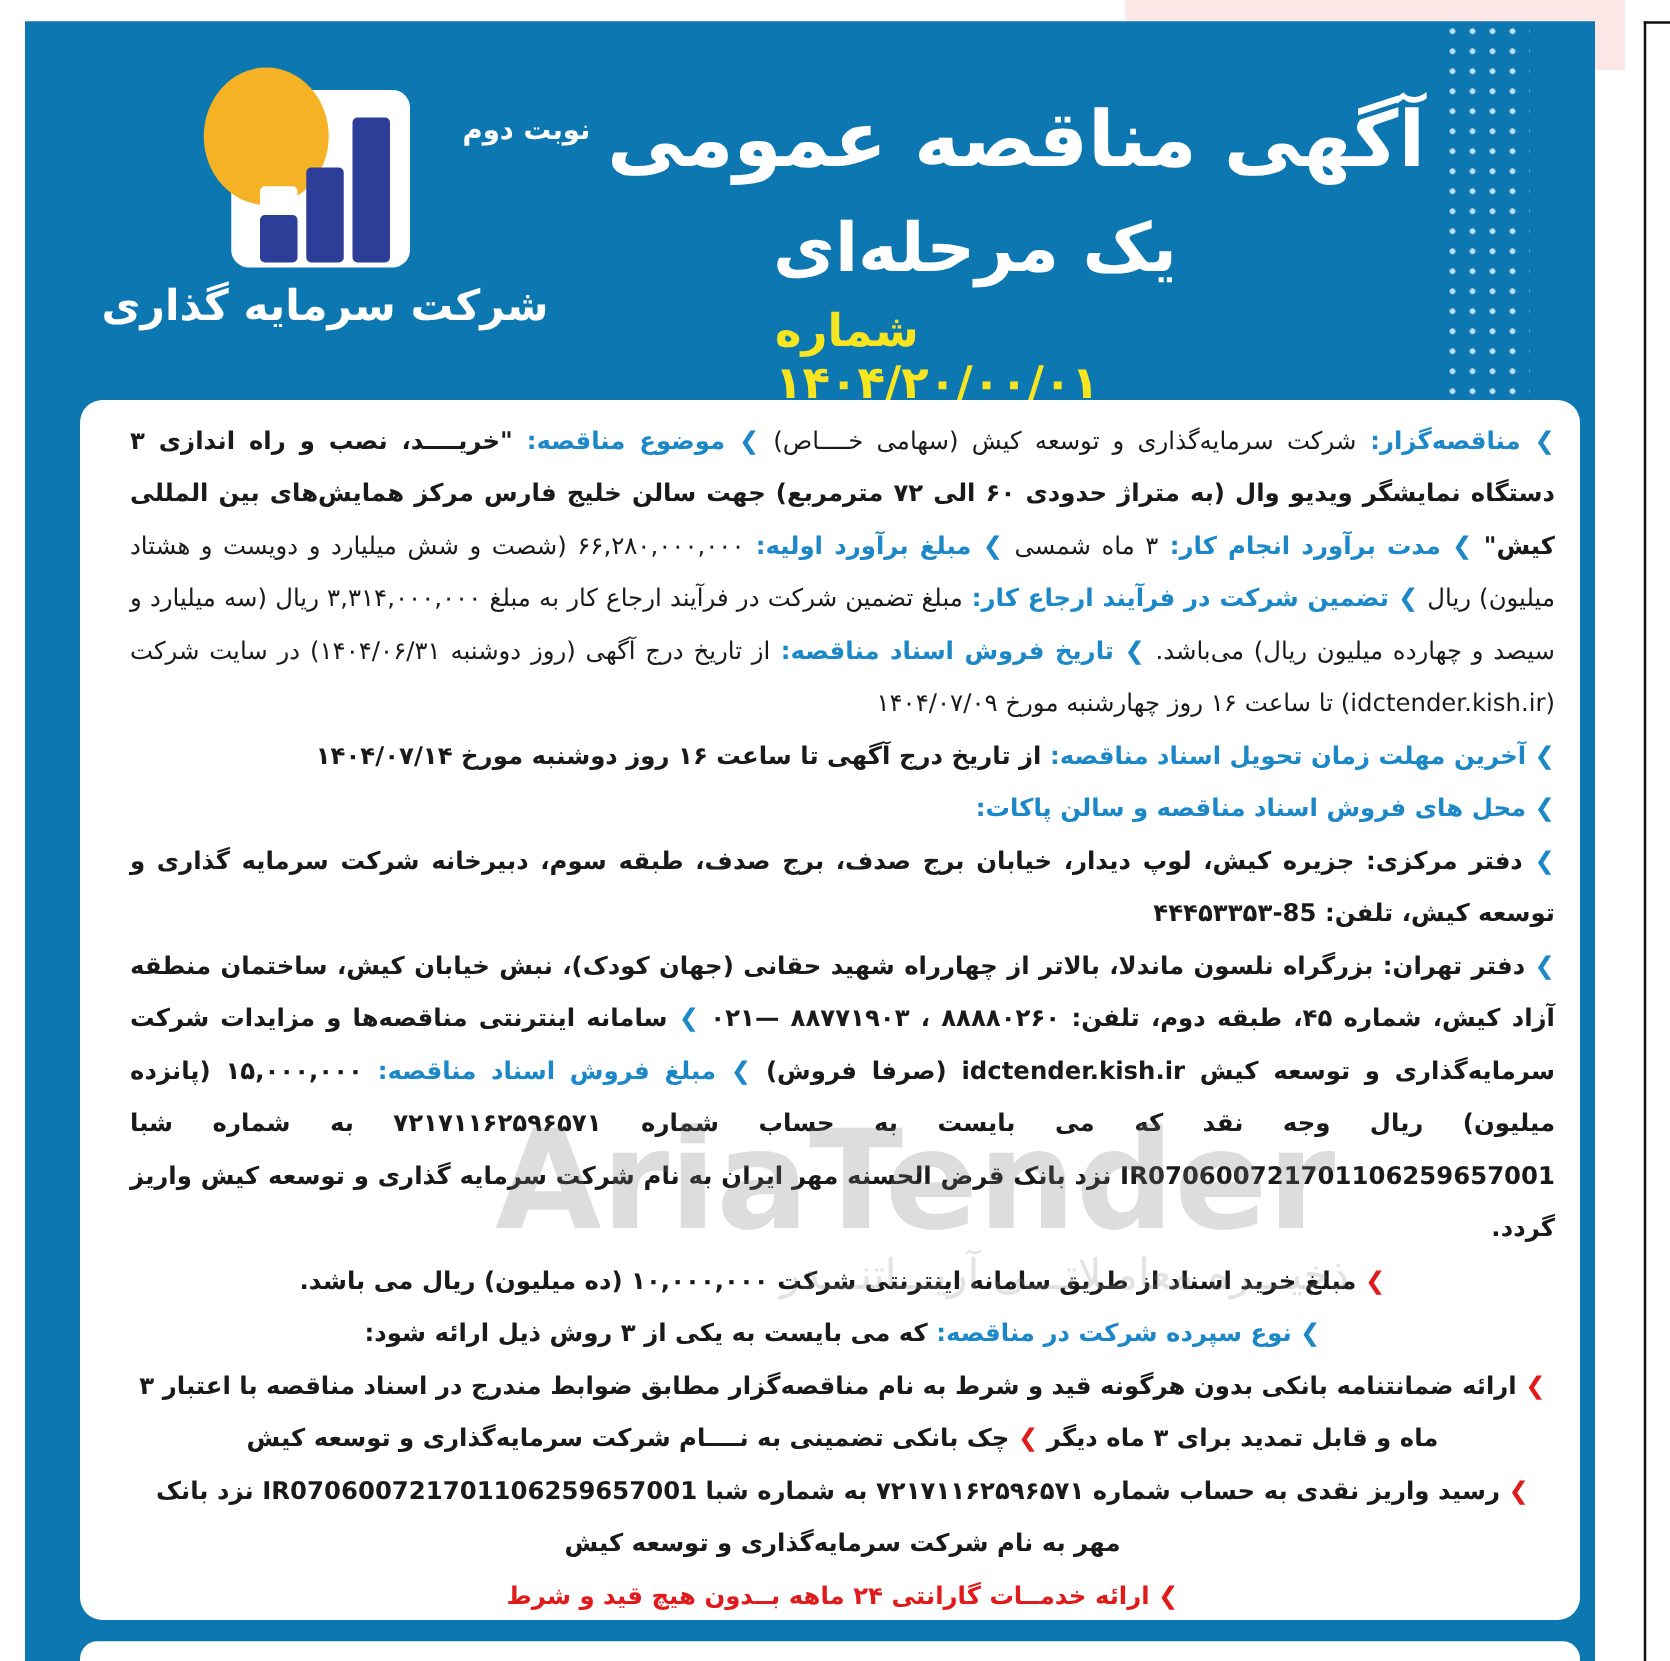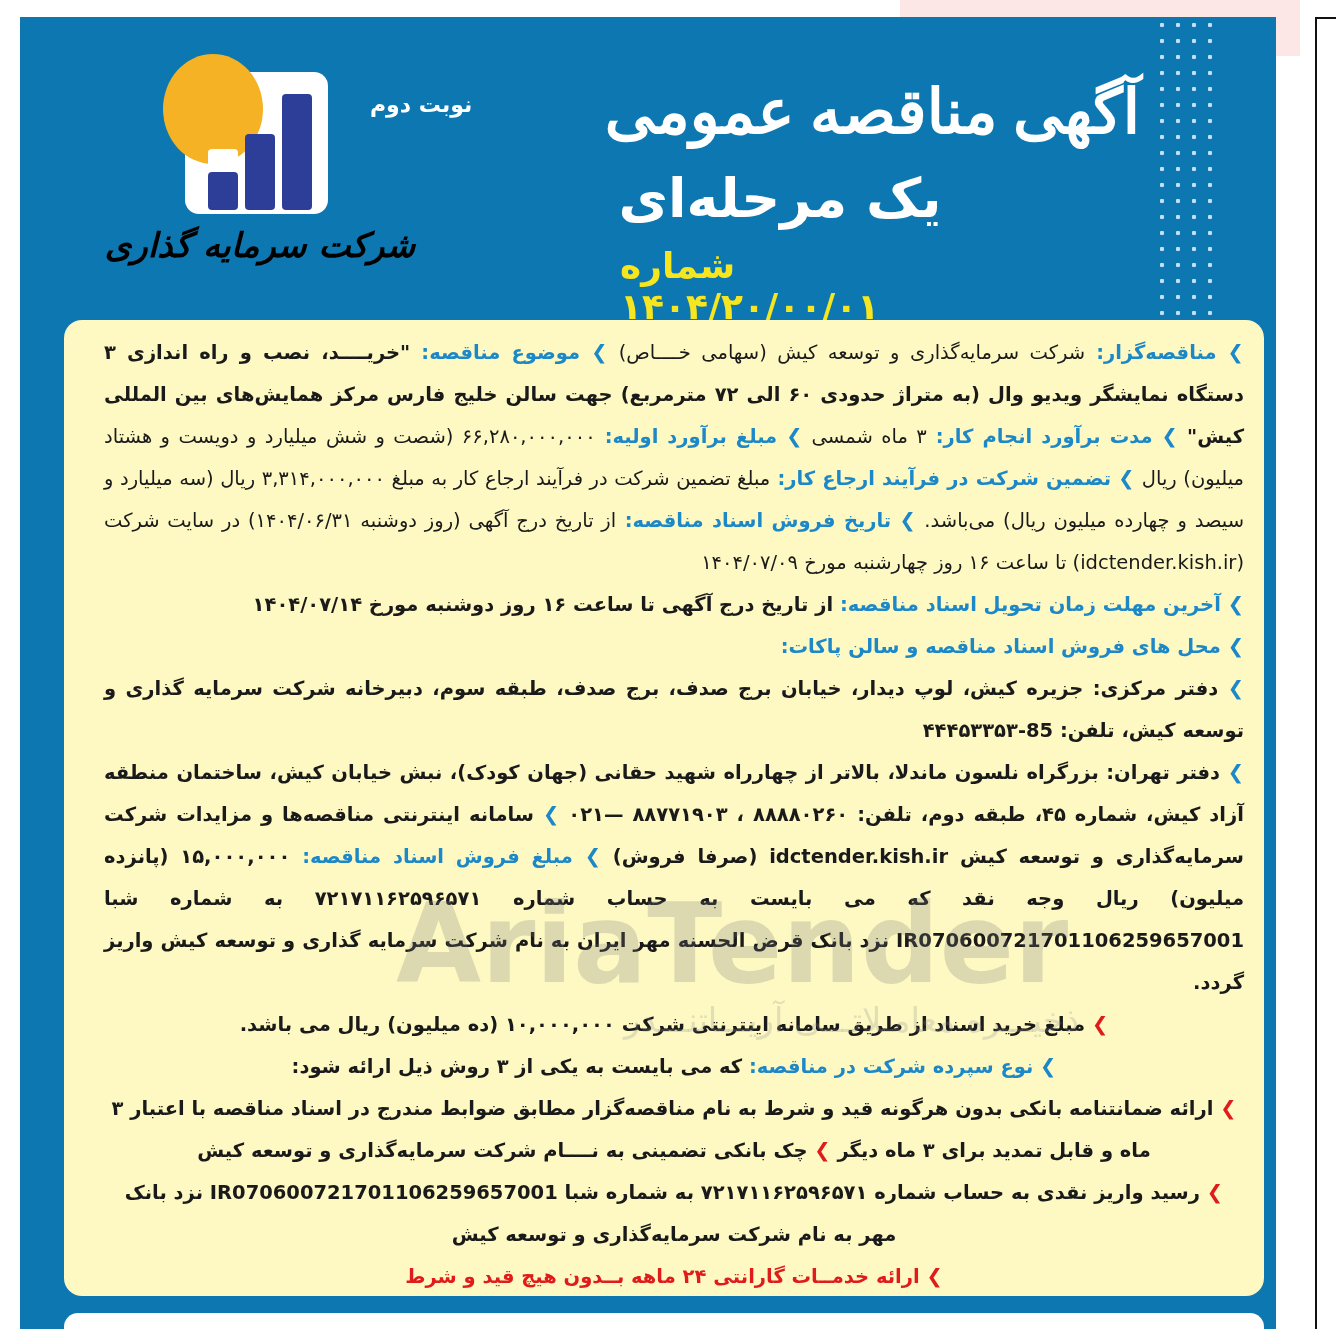--- a/index.html
+++ b/index.html
@@ -33,41 +33,41 @@
     position:absolute; left:0; top:0; width:100px; height:110px; border-radius:50%;
     background:#f4b224;
   }
   .bar { position:absolute; background:#2c3e98; border-radius:4px; }
   .bar.b1 { left:45px; top:118px; width:30px; height:38px; }
   .bar.b1cap { left:45px; top:95px; width:30px; height:22px; background:#fff; border-radius:4px; }
   .bar.b2 { left:82px; top:80px; width:30px; height:76px; }
   .bar.b3 { left:119px; top:40px; width:30px; height:116px; }
   .company {
     position:absolute; left:60px; top:205px; width:360px; text-align:center;
-    color:#000000; font-size:34px; font-weight:bold; line-height:46px; direction:rtl;font-style:italic;
+    color:#ffffff; font-size:34px; font-weight:bold; line-height:46px; direction:rtl;
   }
   .title-main {
     position:absolute; left:420px; top:60px; width:700px; text-align:right; direction:rtl;
-    color:#fff; font-size:62px; font-weight:bold; line-height:70px;font-family:Liberation Serif, serif;
+    color:#fff; font-size:62px; font-weight:bold; line-height:70px;
   }
   .title-sub {
     position:absolute; left:560px; top:150px; width:400px; text-align:center; direction:rtl;
     color:#fff; font-size:54px; font-weight:bold;
   }
   .round {
     position:absolute; left:350px; top:75px; color:#fff; font-size:22px; font-weight:bold; direction:rtl;
   }
   .number {
     position:absolute; left:600px; top:228px; width:360px; text-align:left; direction:rtl;
     color:#f7e51f; font-size:36px; font-weight:bold;
   }
   
   .card {
     position:absolute; left:44px; top:303px; width:1200px; height:976px;
-    background:#fef9c3; border-radius:18px;
+    background:#ffffff; border-radius:18px;
   }
   .card-inner {
     position:absolute; left:40px; right:20px; top:12px;
     direction:rtl; text-align:justify; font-size:19.5px; line-height:42px; color:#1a1a1a;
     font-weight:bold;
   }
   .lbl { color:#1d88c8; font-weight:bold; }
   .arr { color:#1d88c8; }
   .arr-red { color:#e01b1b; }
   .red { color:#e01b1b; font-weight:bold; }

